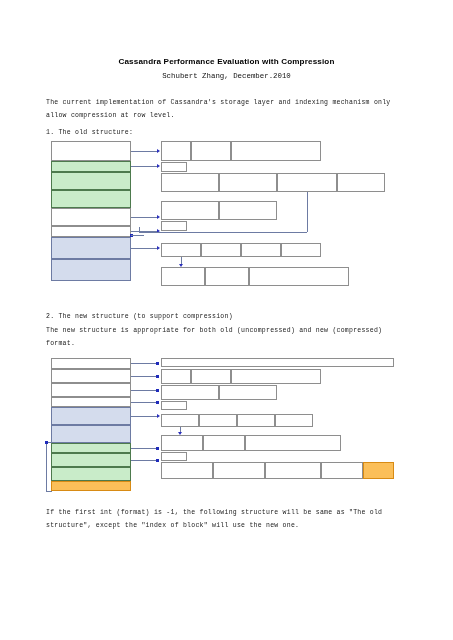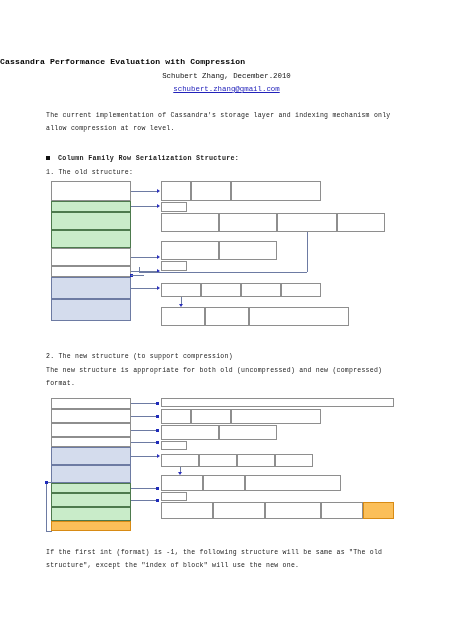--- a/index.html
+++ b/index.html
@@ -8,21 +8,22 @@
     width:453px; height:640px;
     background:#ffffff;
     font-family:"Liberation Mono", monospace;
     color:#1a1a1a;
     overflow:hidden;
   }
   .page { position:relative; width:453px; height:640px; padding:0; }
 
   
   .doc-title {
-    font-family:Liberation Mono, monospace;
+    text-align:center;
+    font-family:Liberation Sans, sans-serif;
     font-weight:bold;
     font-size:8.1px;
     letter-spacing:0.15px;
     margin:57px 0 4px 0;
     color:#000;
   }
   .byline {
     text-align:center;
     font-size:7.4px;
     margin-top:6px;
@@ -103,28 +104,23 @@
   }
   .dot { position:absolute; width:2.5px; height:2.5px; background:#1f2bbb; }
 </style>
 </head>
 <body>
 
 <div class="page">
 
   <div class="doc-title">Cassandra Performance Evaluation with Compression</div>
   <div class="byline">Schubert Zhang, December.2010</div>
-  <div class="email">schubert.zhang@gmail.com</div>
 
   <div class="para gap-top">The current implementation of Cassandra's storage layer and indexing mechanism only allow compression at row level.</div>
 
-  <div class="bullet-head">
-    <span class="sq"></span>
-    <span>Column Family Row Serialization Structure:</span>
-  </div>
   <div class="numline">1. The old structure:</div>
 
   <div class="diagram" id="diagram-old" style="width:353px;height:157px;margin-top:3px;margin-left:46px;">
       <div class="box plain" style="left: 5px; top: 2px; width: 80px; height: 20px;">
         <span></span>
       </div>
       <div class="box green" style="left: 5px; top: 22px; width: 80px; height: 11px;">
         <span></span>
       </div>
       <div class="box green" style="left: 5px; top: 33px; width: 80px; height: 18px;">

